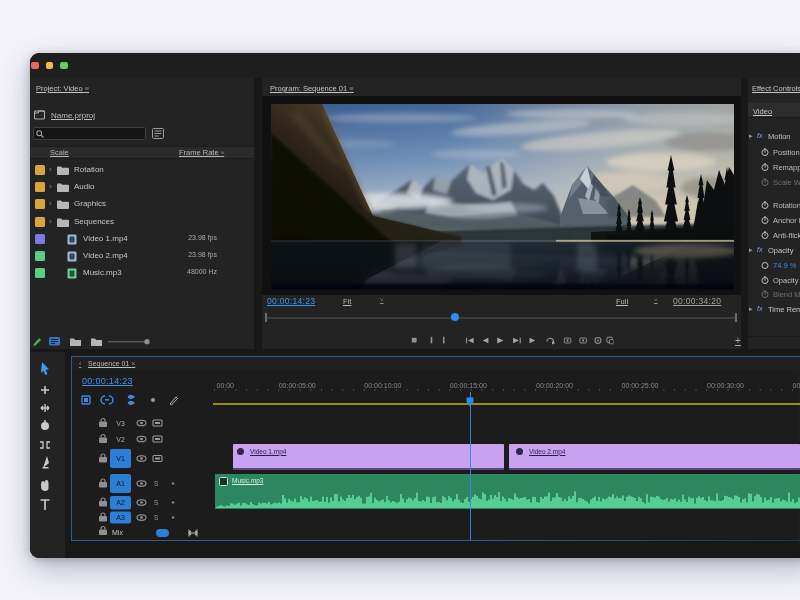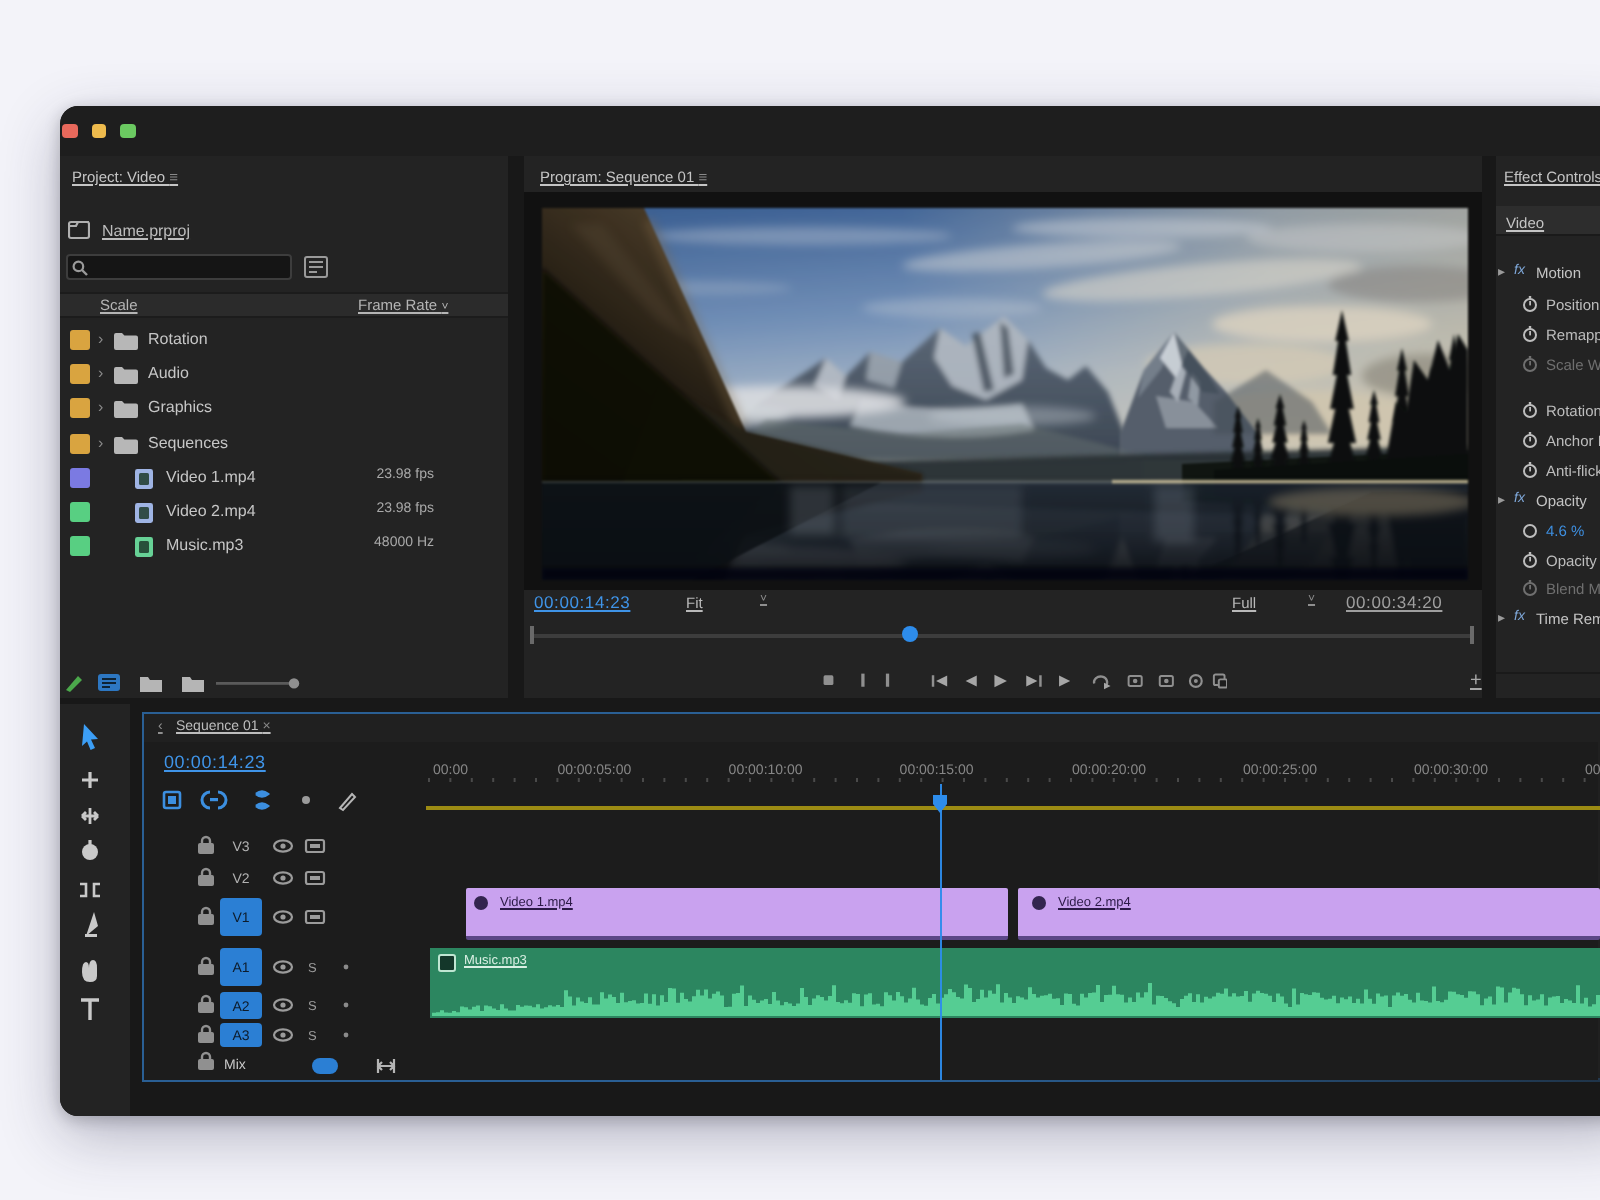--- a/index.html
+++ b/index.html
@@ -295,21 +295,21 @@
         <rect x="3.4" y="0" width="1.2" height="1.6" fill="#bdbdbd"></rect>
         <rect x="3.6" y="2.5" width="0.9" height="2.2" fill="#bdbdbd"></rect>
       </svg>
       <div style="position:absolute;left:773px;top:231px;font-size:7.5px;color:#bdbdbd;white-space:nowrap">Anti-flicker F</div>
 <div style="position:absolute;left:749px;top:246px;font-size:7px;color:#9a9a9a">▸</div>
       <div style="position:absolute;left:757px;top:246px;font-size:7px;color:#7ea7d8;font-style:italic">fx</div>
       <div style="position:absolute;left:768px;top:246px;font-size:7.5px;color:#c4c4c4;white-space:nowrap">Opacity</div>
 <svg style="position:absolute;left:761px;top:261px" width="8" height="8" viewBox="0 0 8 8">
         <circle cx="4" cy="4.5" r="3" fill="none" stroke="#bdbdbd" stroke-width="1"></circle>
       </svg>
-      <div style="position:absolute;left:773px;top:261px;font-size:7.5px;color:#3e8fe0;white-space:nowrap">4.6 %</div>
+      <div style="position:absolute;left:773px;top:261px;font-size:7.5px;color:#3e8fe0;white-space:nowrap">74.9 %</div>
 <svg style="position:absolute;left:761px;top:276px" width="8" height="8" viewBox="0 0 8 8">
         <circle cx="4" cy="4.5" r="3" fill="none" stroke="#bdbdbd" stroke-width="1"></circle>
         <rect x="3.4" y="0" width="1.2" height="1.6" fill="#bdbdbd"></rect>
         <rect x="3.6" y="2.5" width="0.9" height="2.2" fill="#bdbdbd"></rect>
       </svg>
       <div style="position:absolute;left:773px;top:276px;font-size:7.5px;color:#bdbdbd;white-space:nowrap">Opacity</div>
 <svg style="position:absolute;left:761px;top:290px" width="8" height="8" viewBox="0 0 8 8">
         <circle cx="4" cy="4.5" r="3" fill="none" stroke="#6f6f6f" stroke-width="1"></circle>
         <rect x="3.4" y="0" width="1.2" height="1.6" fill="#6f6f6f"></rect>
         <rect x="3.6" y="2.5" width="0.9" height="2.2" fill="#6f6f6f"></rect>

